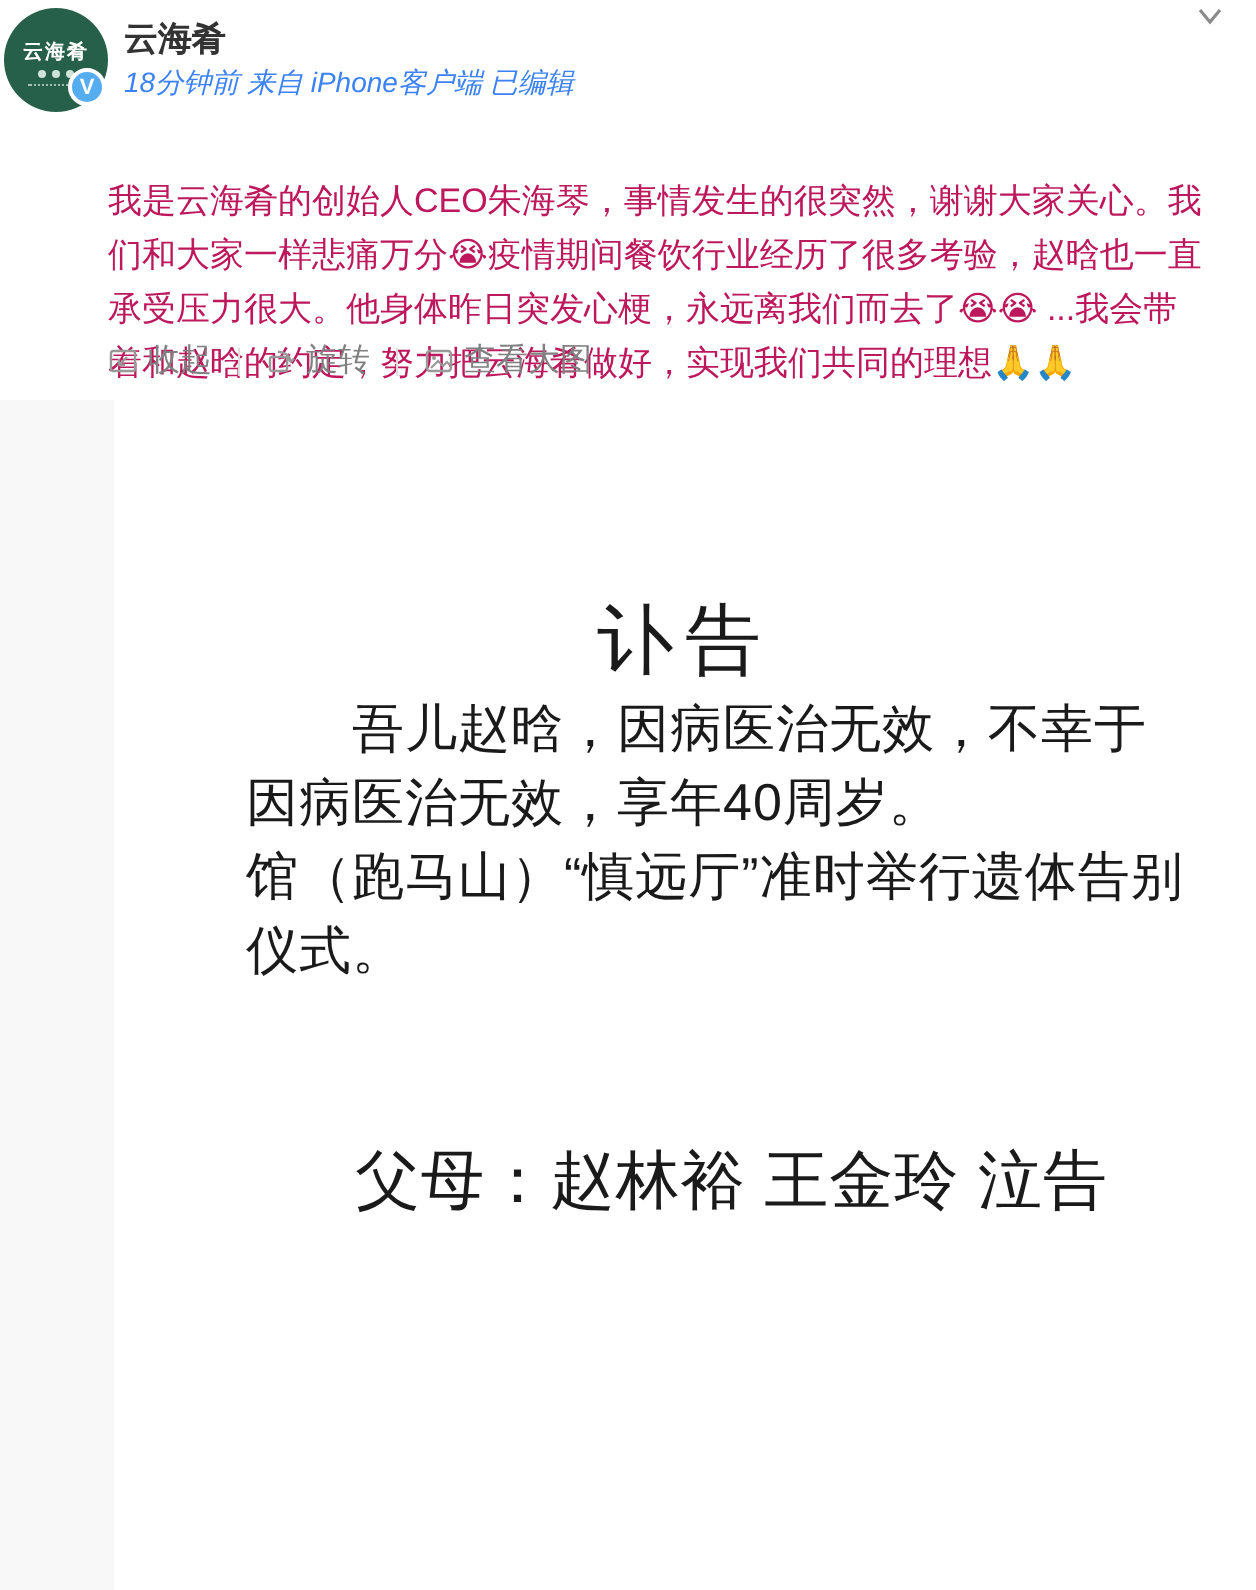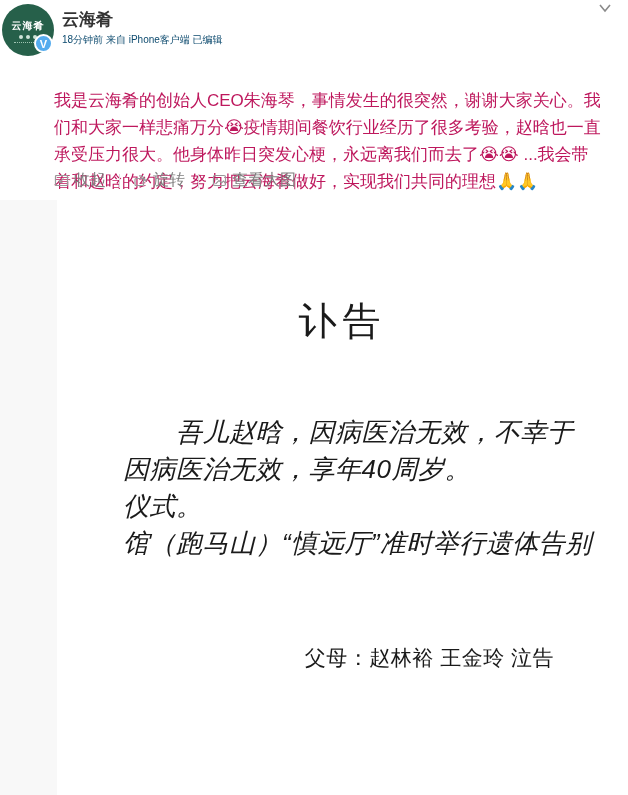--- a/index.html
+++ b/index.html
@@ -31,21 +31,21 @@
     background: #55acee; border: 2px solid #ffffff;
     color: #ffffff; font-size: 11px; font-weight: bold;
     display: flex; align-items: center; justify-content: center;
   }
   .username {
     position: absolute; left: 62px; top: 8px;
     font-size: 17px; font-weight: bold; color: #333333;
   }
   .post-meta {
     position: absolute; left: 62px; top: 33px;
-    font-size: 10px; color: #0c4a6e;
+    font-size: 14px; color: #3b82f6; font-style: italic;
   }
   .collapse-chevron {
     position: absolute; left: 595px; top: 1px;
     width: 20px; height: 16px; cursor: pointer;
   }
 
   
   .post-text {
     position: absolute; left: 54px; top: 60px; width: 548px;
     font-size: 17px; line-height: 27px; color: #be185d;
@@ -77,32 +77,30 @@
     overflow: hidden;
   }
   .ob-title {
     margin-top: 96px;
     text-align: center;
     font-size: 38px; line-height: 50px;
     letter-spacing: 6px;
     font-weight: normal;
   }
   .ob-body {
-    margin-top: 68px;
     padding-left: 66px;
     font-size: 26px; line-height: 37px;
     letter-spacing: 0.5px;
     white-space: nowrap;
-    font-style: italic;
   }
   .ob-signature {
     margin-top: 78px;
     padding-right: 74px;
     text-align: right;
-    font-size: 21px; line-height: 36px;
+    font-size: 32px; line-height: 36px;
     letter-spacing: 0.5px;
   }
 </style>
 </head>
 <body>
 
 <div class="avatar">
   <span class="avatar-logo-text">云海肴</span>
   <span class="avatar-dots">
       <i></i>
@@ -151,20 +149,20 @@
     <span>查看大图</span>
   </div>
 </div>
 
 <div class="image-area">
   <div class="obituary-image">
     <div class="ob-title">讣告</div>
     <div class="ob-body">
       <div>　　吾儿赵晗，因病医治无效，不幸于</div>
       <div>因病医治无效，享年40周岁。</div>
+      <div>馆（跑马山）“慎远厅”准时举行遗体告别</div>
       <div>仪式。</div>
-      <div>馆（跑马山）“慎远厅”准时举行遗体告别</div>
     </div>
     <div class="ob-signature">
       <div>父母：赵林裕 王金玲 泣告</div>
     </div>
   </div>
 </div>
 
 </body></html>

